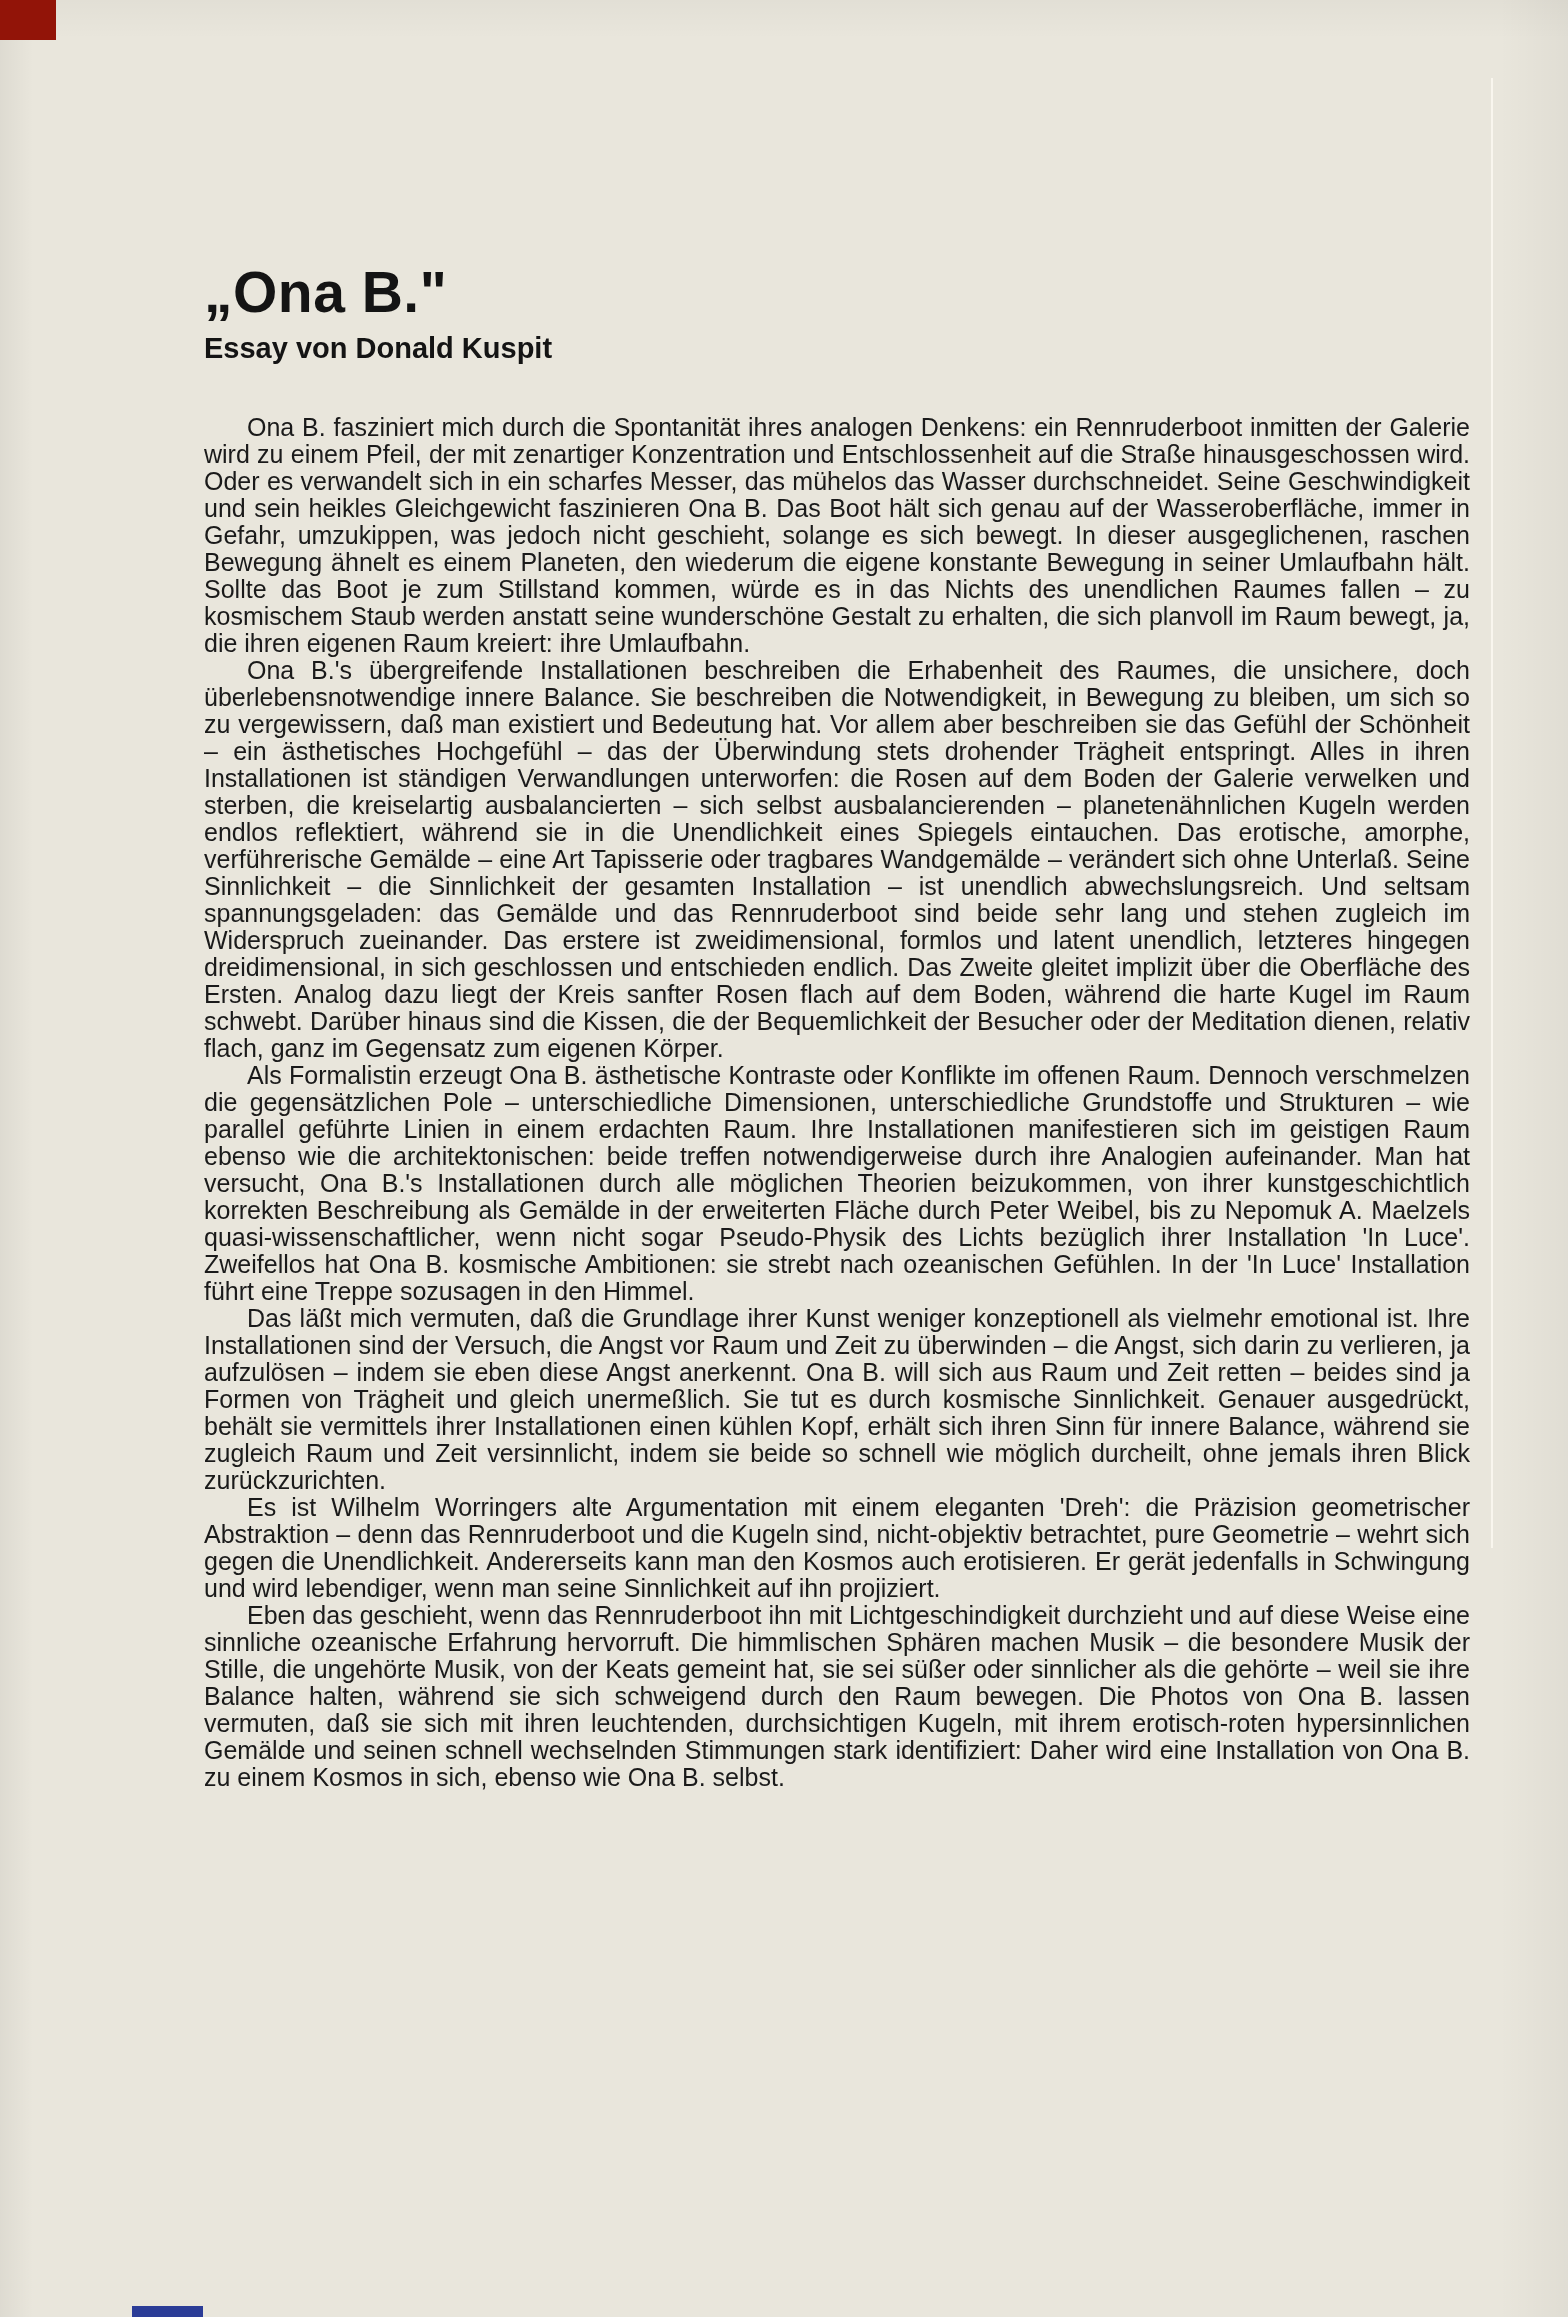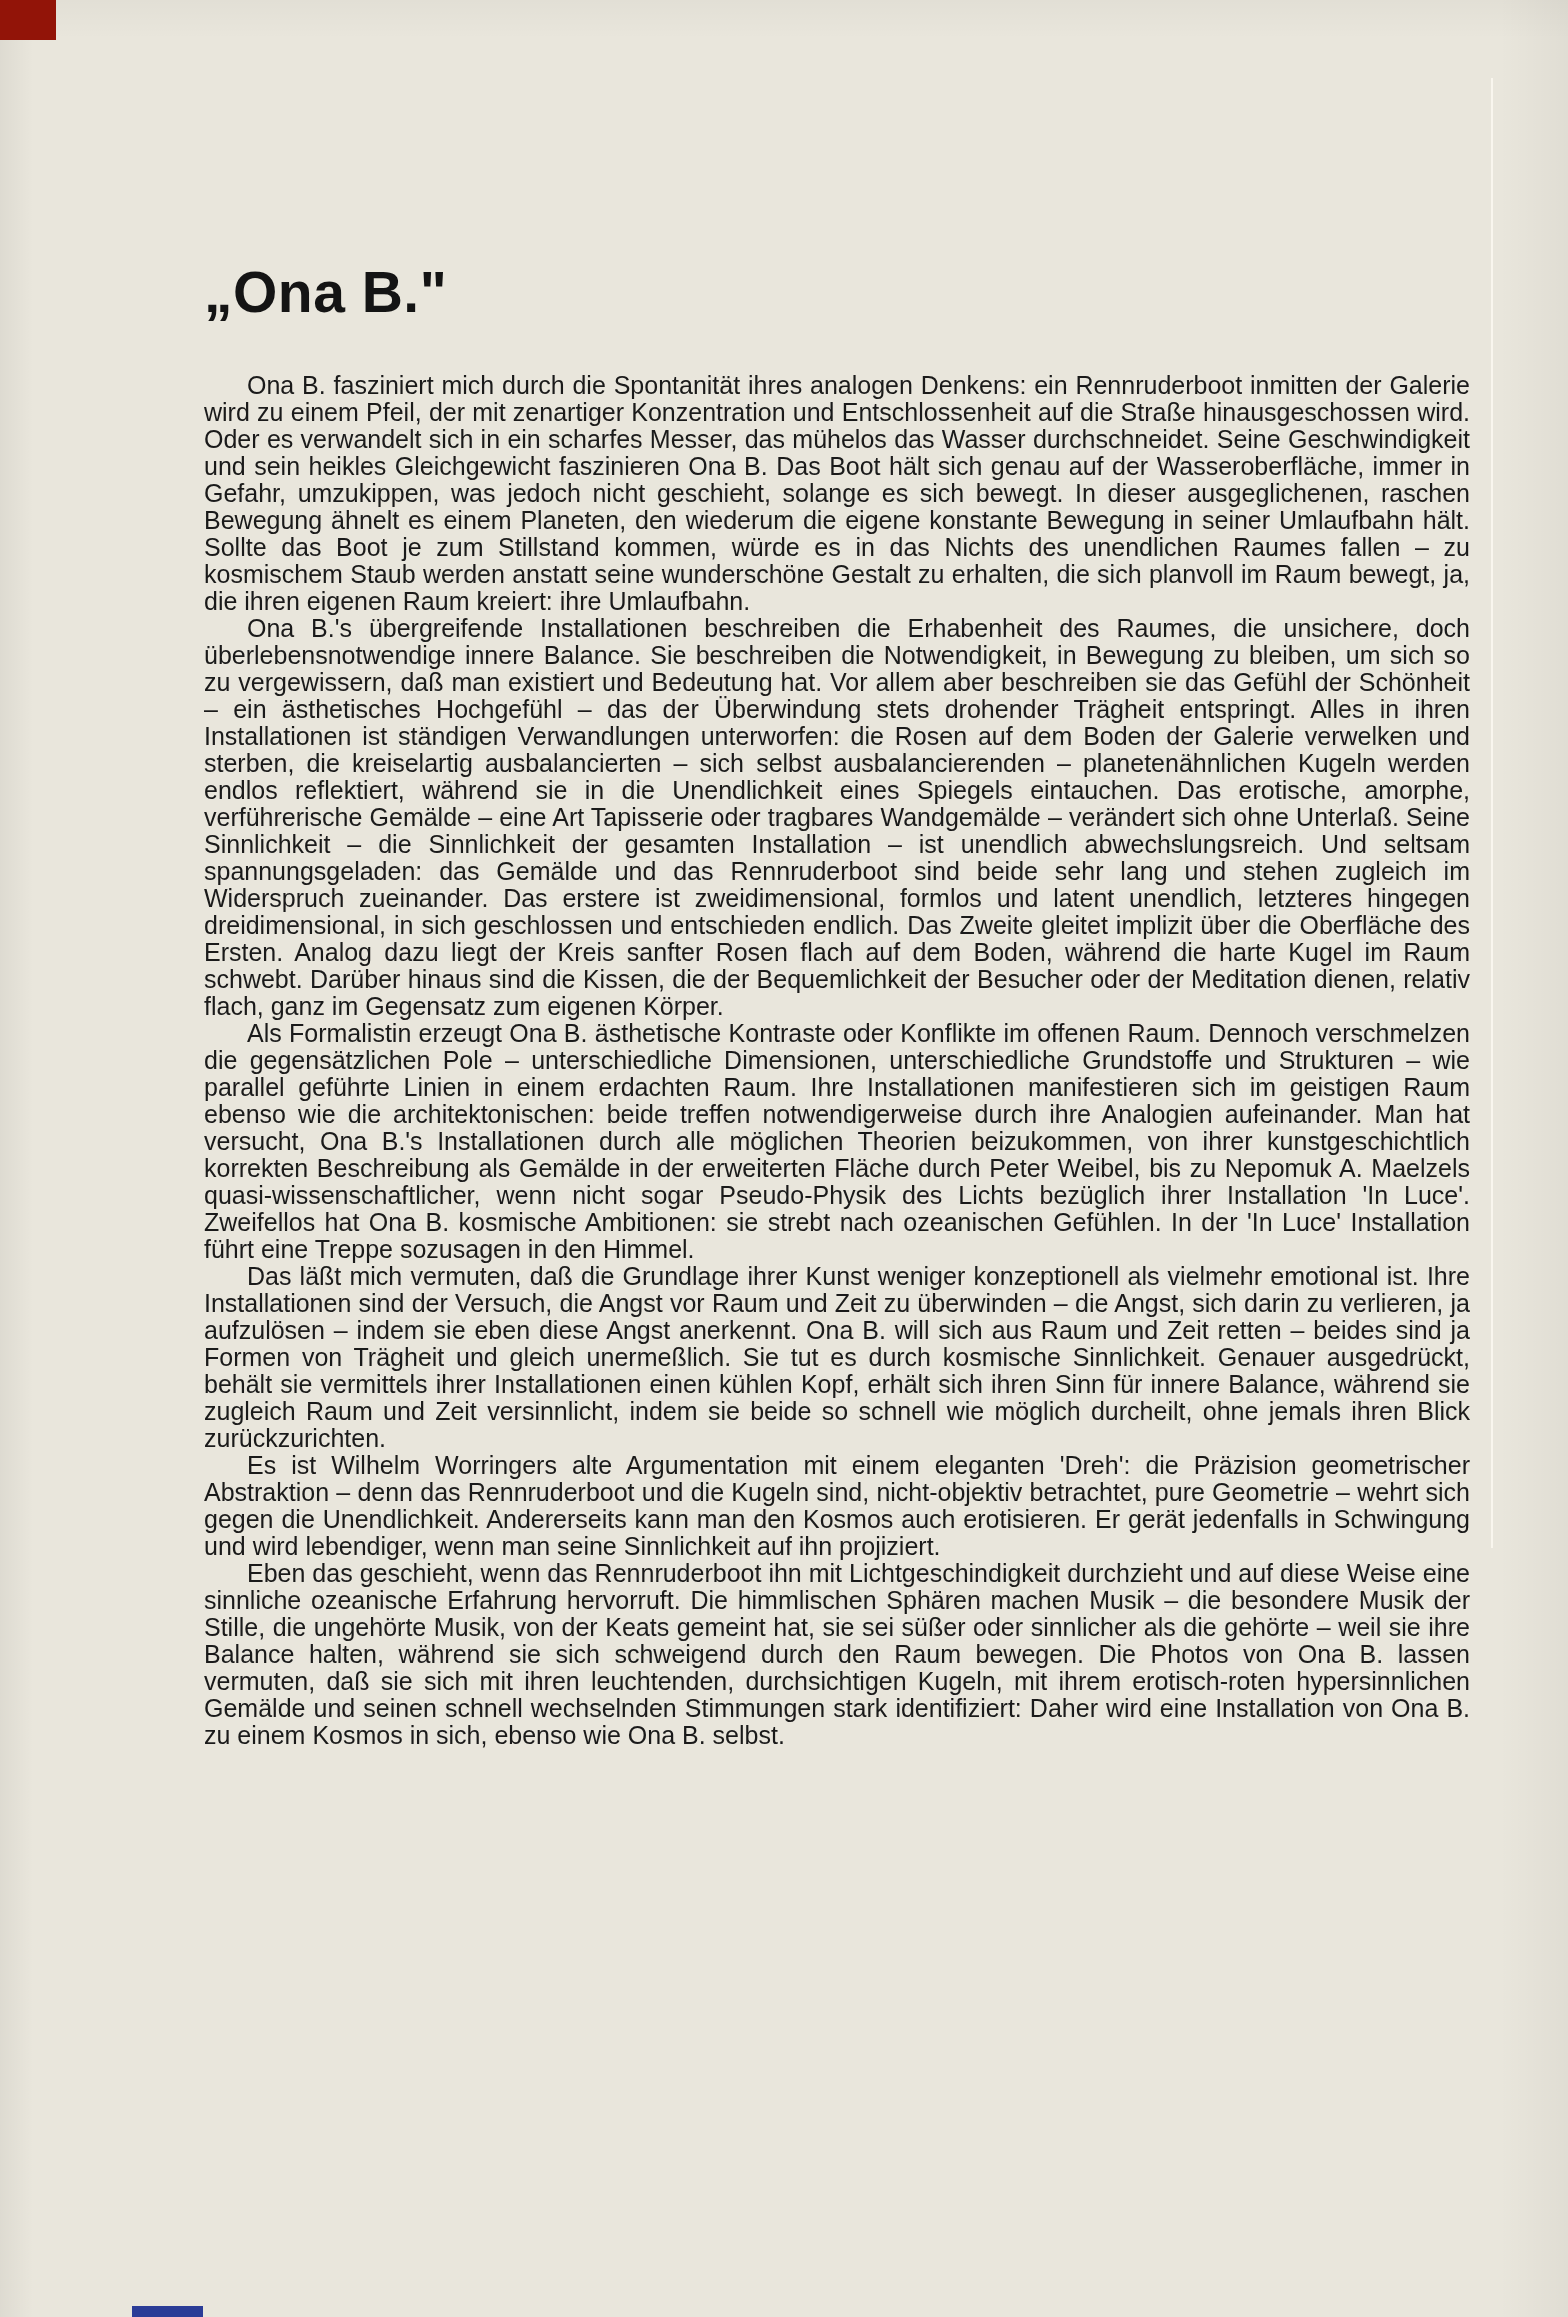--- a/index.html
+++ b/index.html
@@ -87,20 +87,21 @@
 </head>
 <body>
 
 <div class="page">
 
   <div class="mark-red"></div>
   <div class="crease"></div>
 
   <div class="content">
     <h1 class="title">„Ona B."</h1>
+    <h2 class="subtitle">Essay von Donald Kuspit</h2>
     <div class="body-text">
         <p>Ona B. fasziniert mich durch die Spontanität ihres analogen Denkens: ein Rennruderboot inmitten der Galerie wird zu einem Pfeil, der mit zenartiger Konzentration und Entschlossenheit auf die Straße hinausgeschossen wird. Oder es verwandelt sich in ein scharfes Messer, das mühelos das Wasser durchschneidet. Seine Geschwindigkeit und sein heikles Gleichgewicht faszinieren Ona B. Das Boot hält sich genau auf der Wasseroberfläche, immer in Gefahr, umzukippen, was jedoch nicht geschieht, solange es sich bewegt. In dieser ausgeglichenen, raschen Bewegung ähnelt es einem Planeten, den wiederum die eigene konstante Bewegung in seiner Umlaufbahn hält. Sollte das Boot je zum Stillstand kommen, würde es in das Nichts des unendlichen Raumes fallen – zu kosmischem Staub werden anstatt seine wunderschöne Gestalt zu erhalten, die sich planvoll im Raum bewegt, ja, die ihren eigenen Raum kreiert: ihre Umlaufbahn.</p>
         <p>Ona B.'s übergreifende Installationen beschreiben die Erhabenheit des Raumes, die unsichere, doch überlebensnotwendige innere Balance. Sie beschreiben die Notwendigkeit, in Bewegung zu bleiben, um sich so zu vergewissern, daß man existiert und Bedeutung hat. Vor allem aber beschreiben sie das Gefühl der Schönheit – ein ästhetisches Hochgefühl – das der Überwindung stets drohender Trägheit entspringt. Alles in ihren Installationen ist ständigen Verwandlungen unterworfen: die Rosen auf dem Boden der Galerie verwelken und sterben, die kreiselartig ausbalancierten – sich selbst ausbalancierenden – planetenähnlichen Kugeln werden endlos reflektiert, während sie in die Unendlichkeit eines Spiegels eintauchen. Das erotische, amorphe, verführerische Gemälde – eine Art Tapisserie oder tragbares Wandgemälde – verändert sich ohne Unterlaß. Seine Sinnlichkeit – die Sinnlichkeit der gesamten Installation – ist unendlich abwechslungsreich. Und seltsam spannungsgeladen: das Gemälde und das Rennruderboot sind beide sehr lang und stehen zugleich im Widerspruch zueinander. Das erstere ist zweidimensional, formlos und latent unendlich, letzteres hingegen dreidimensional, in sich geschlossen und entschieden endlich. Das Zweite gleitet implizit über die Oberfläche des Ersten. Analog dazu liegt der Kreis sanfter Rosen flach auf dem Boden, während die harte Kugel im Raum schwebt. Darüber hinaus sind die Kissen, die der Bequemlichkeit der Besucher oder der Meditation dienen, relativ flach, ganz im Gegensatz zum eigenen Körper.</p>
         <p>Als Formalistin erzeugt Ona B. ästhetische Kontraste oder Konflikte im offenen Raum. Dennoch verschmelzen die gegensätzlichen Pole – unterschiedliche Dimensionen, unterschiedliche Grundstoffe und Strukturen – wie parallel geführte Linien in einem erdachten Raum. Ihre Installationen manifestieren sich im geistigen Raum ebenso wie die architektonischen: beide treffen notwendigerweise durch ihre Analogien aufeinander. Man hat versucht, Ona B.'s Installationen durch alle möglichen Theorien beizukommen, von ihrer kunstgeschichtlich korrekten Beschreibung als Gemälde in der erweiterten Fläche durch Peter Weibel, bis zu Nepomuk A. Maelzels quasi-wissenschaftlicher, wenn nicht sogar Pseudo-Physik des Lichts bezüglich ihrer Installation 'In Luce'. Zweifellos hat Ona B. kosmische Ambitionen: sie strebt nach ozeanischen Gefühlen. In der 'In Luce' Installation führt eine Treppe sozusagen in den Himmel.</p>
         <p>Das läßt mich vermuten, daß die Grundlage ihrer Kunst weniger konzeptionell als vielmehr emotional ist. Ihre Installationen sind der Versuch, die Angst vor Raum und Zeit zu überwinden – die Angst, sich darin zu verlieren, ja aufzulösen – indem sie eben diese Angst anerkennt. Ona B. will sich aus Raum und Zeit retten – beides sind ja Formen von Trägheit und gleich unermeßlich. Sie tut es durch kosmische Sinnlichkeit. Genauer ausgedrückt, behält sie vermittels ihrer Installationen einen kühlen Kopf, erhält sich ihren Sinn für innere Balance, während sie zugleich Raum und Zeit versinnlicht, indem sie beide so schnell wie möglich durcheilt, ohne jemals ihren Blick zurückzurichten.</p>
         <p>Es ist Wilhelm Worringers alte Argumentation mit einem eleganten 'Dreh': die Präzision geometrischer Abstraktion – denn das Rennruderboot und die Kugeln sind, nicht-objektiv betrachtet, pure Geometrie – wehrt sich gegen die Unendlichkeit. Andererseits kann man den Kosmos auch erotisieren. Er gerät jedenfalls in Schwingung und wird lebendiger, wenn man seine Sinnlichkeit auf ihn projiziert.</p>
         <p>Eben das geschieht, wenn das Rennruderboot ihn mit Lichtgeschindigkeit durchzieht und auf diese Weise eine sinnliche ozeanische Erfahrung hervorruft. Die himmlischen Sphären machen Musik – die besondere Musik der Stille, die ungehörte Musik, von der Keats gemeint hat, sie sei süßer oder sinnlicher als die gehörte – weil sie ihre Balance halten, während sie sich schweigend durch den Raum bewegen. Die Photos von Ona B. lassen vermuten, daß sie sich mit ihren leuchtenden, durchsichtigen Kugeln, mit ihrem erotisch-roten hypersinnlichen Gemälde und seinen schnell wechselnden Stimmungen stark identifiziert: Daher wird eine Installation von Ona B. zu einem Kosmos in sich, ebenso wie Ona B. selbst.</p>
       </div>
   </div>
 

